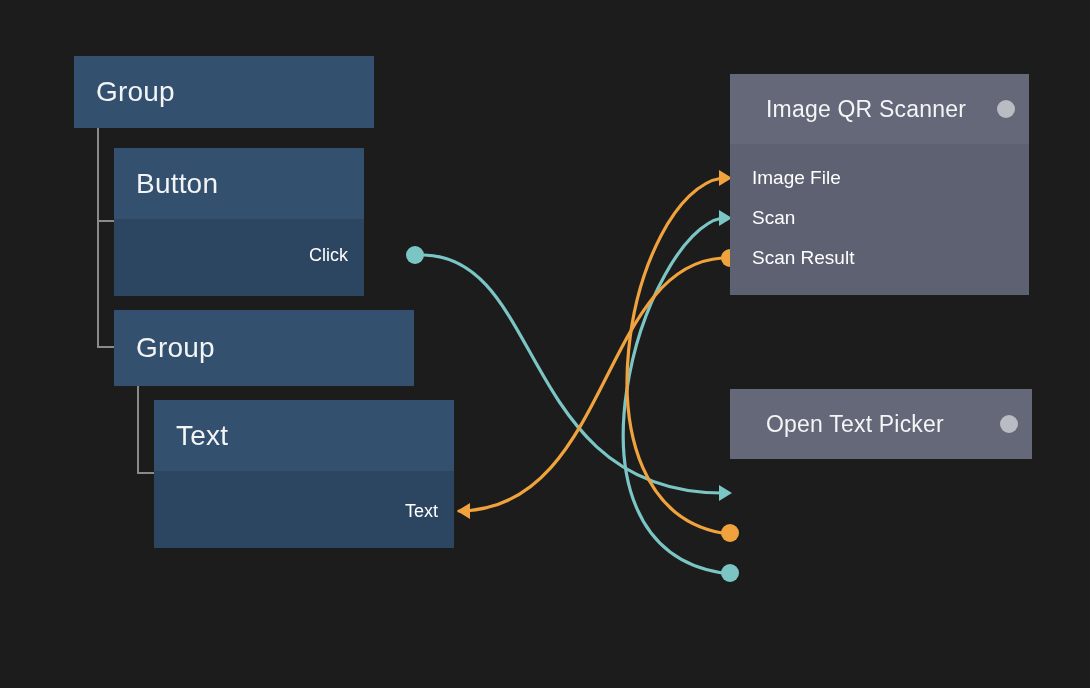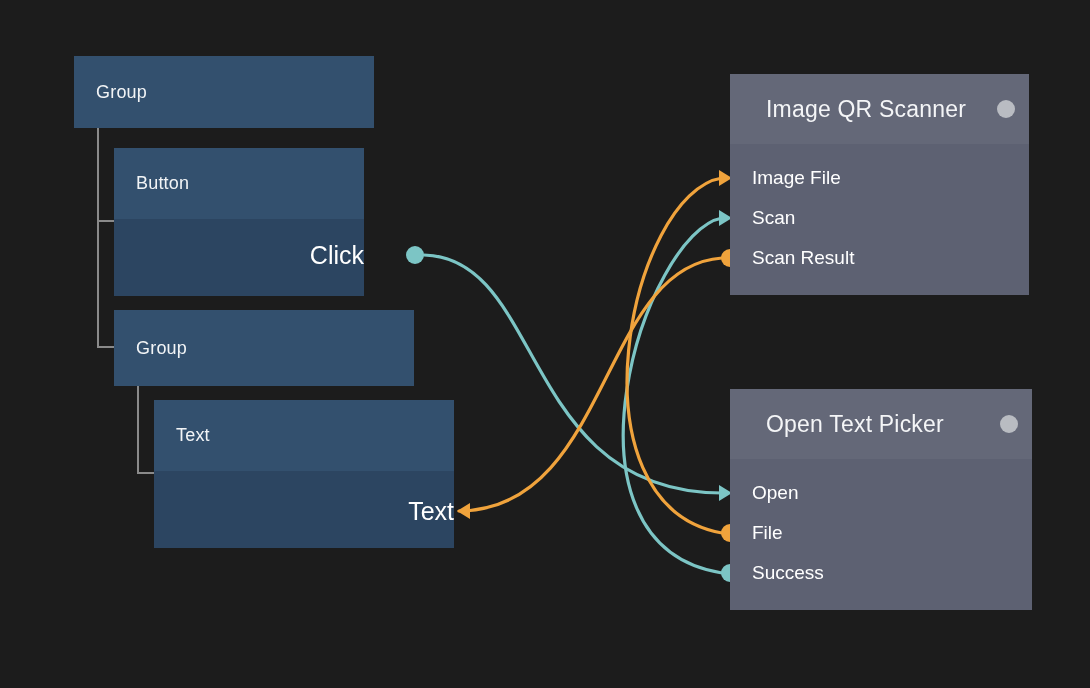--- a/index.html
+++ b/index.html
@@ -47,28 +47,28 @@
   }
   .node-body {
     flex: 1 1 auto;
     position: relative;
     box-sizing: border-box;
   }
 
   
   .node.blue .node-header { background: #33506e; padding-left: 22px; }
   .node.blue .node-body   { background: #2c4561; }
-  .node.blue .node-title  { font-size: 18px; }
+  .node.blue .node-title  { font-size: 28px; }
 
   
   .out-label {
     position: absolute;
-    right: 0;
+    right: 16px;
     color: #ffffff;
-    font-size: 25px;
+    font-size: 18px;
     white-space: nowrap;
     transform: translateY(-50%);
   }
 
   
   .node.grey .node-header { background: #646878; padding-left: 36px; }
   .node.grey .node-body   { background: #5d6172; text-align: center; }
   .node.grey .node-title  { font-size: 23px; color: #f4f5f7; }
 
   .header-dot {
@@ -168,21 +168,16 @@
           <span class="port-row" style="top: 34px;">Image File</span>
           <span class="port-row" style="top: 74px;">Scan</span>
           <span class="port-row" style="top: 114px;">Scan Result</span>
         </div>
       </div>
       <div class="node grey" style="left: 730px; top: 389px; width: 302px; height: 221px;">
         <div class="node-header" style="height: 70px;">
           <span class="node-title">Open Text Picker</span>
           <span class="header-dot"></span>
         </div>
-        <div class="node-body">
-          <span class="port-row" style="top: 34px;">Open</span>
-          <span class="port-row" style="top: 74px;">File</span>
-          <span class="port-row" style="top: 114px;">Success</span>
-        </div>
       </div>
     </div>
 
 </div>
 
 </body></html>

